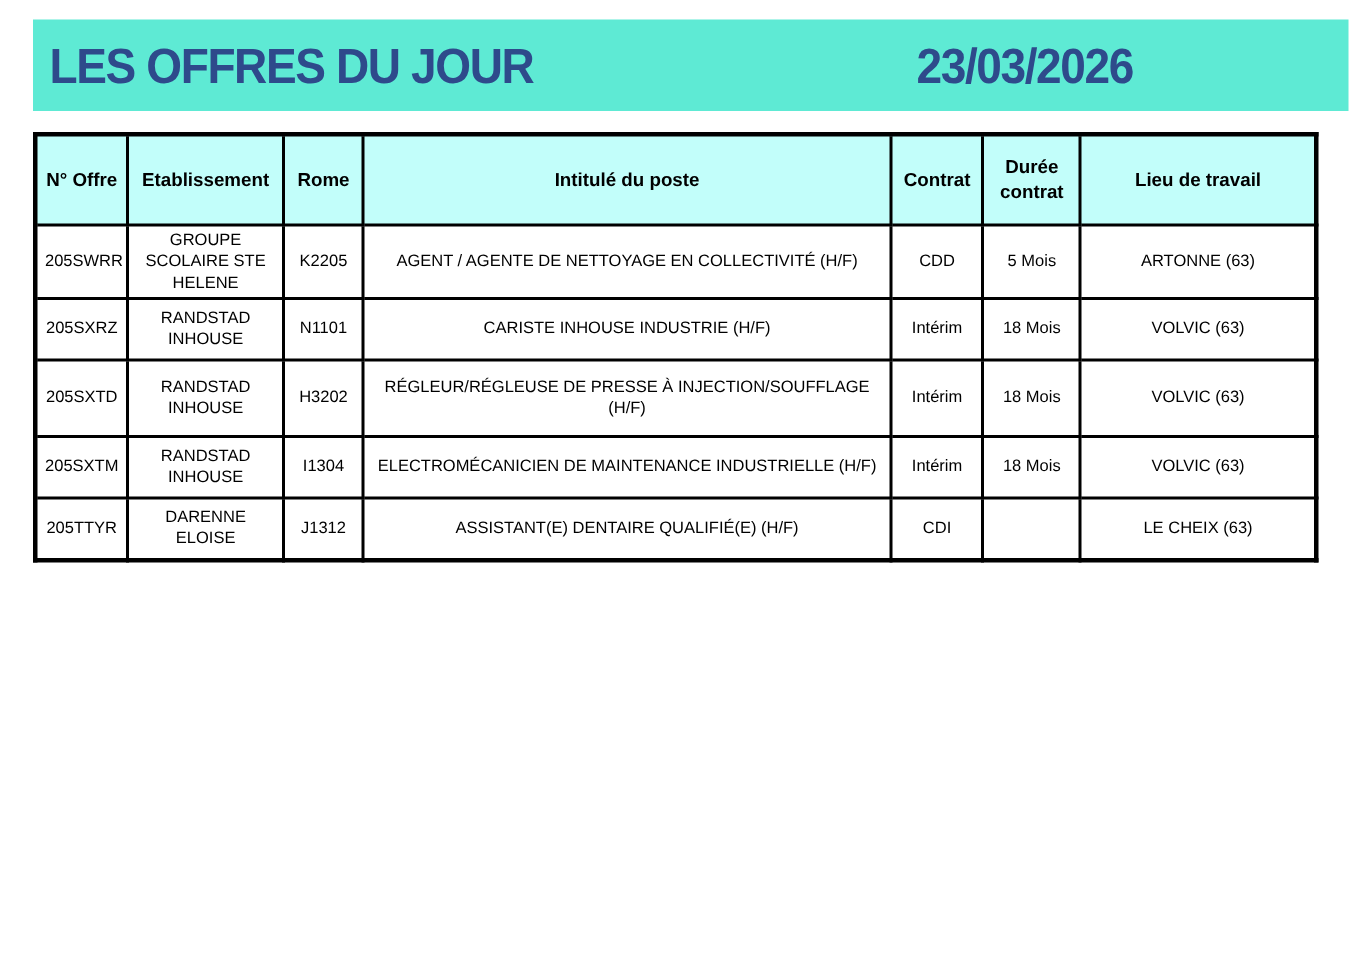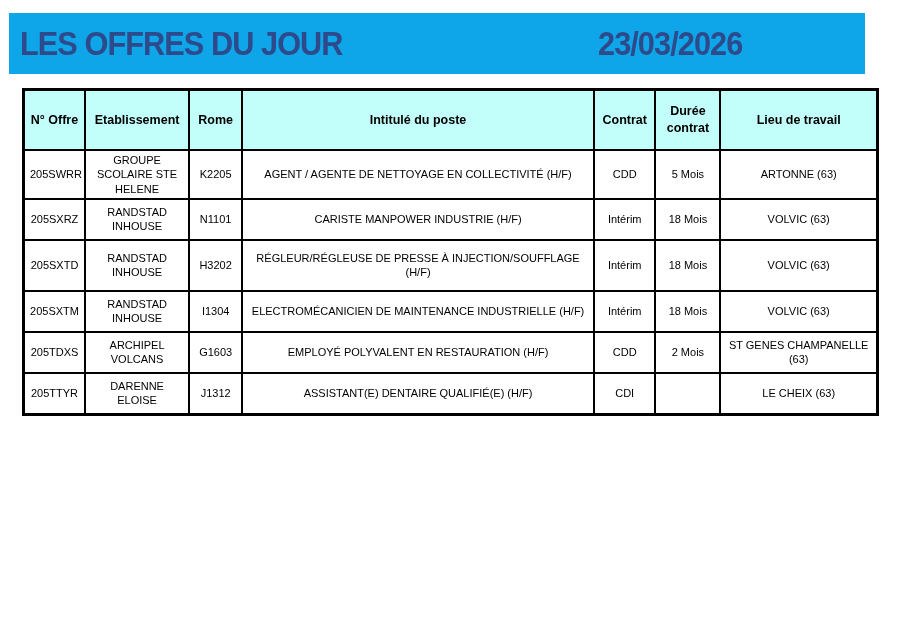--- a/index.html
+++ b/index.html
@@ -11,25 +11,26 @@
   .page {
     position: relative;
     width: 900px;
     height: 636px;
     background: #ffffff;
     overflow: hidden;
   }
   
   .title-band {
     position: absolute;
-    left: 9px;
+    left: 22px;
     top: 13px;
     width: 856px;
     height: 61px;
-    background: #0ea5e9;
+    background: #5eead4;
+    padding-left: 21px;
   }
   .doc-title {
     position: absolute;
     left: 11px;
     top: 12px;
     font-size: 33px;
     font-weight: bold;
     letter-spacing: -1px;
     color: #2E4A8B;
     transform: scaleX(0.93);
@@ -133,21 +134,21 @@
           <td>K2205</td>
           <td>AGENT / AGENTE DE NETTOYAGE EN COLLECTIVITÉ (H/F)</td>
           <td>CDD</td>
           <td>5 Mois</td>
           <td>ARTONNE (63)</td>
         </tr>
         <tr>
           <td>205SXRZ</td>
           <td>RANDSTAD INHOUSE</td>
           <td>N1101</td>
-          <td>CARISTE MANPOWER INDUSTRIE (H/F)</td>
+          <td>CARISTE INHOUSE INDUSTRIE (H/F)</td>
           <td>Intérim</td>
           <td>18 Mois</td>
           <td>VOLVIC (63)</td>
         </tr>
         <tr>
           <td>205SXTD</td>
           <td>RANDSTAD INHOUSE</td>
           <td>H3202</td>
           <td>RÉGLEUR/RÉGLEUSE DE PRESSE À INJECTION/SOUFFLAGE (H/F)</td>
           <td>Intérim</td>
@@ -157,29 +158,20 @@
         <tr>
           <td>205SXTM</td>
           <td>RANDSTAD INHOUSE</td>
           <td>I1304</td>
           <td>ELECTROMÉCANICIEN DE MAINTENANCE INDUSTRIELLE (H/F)</td>
           <td>Intérim</td>
           <td>18 Mois</td>
           <td>VOLVIC (63)</td>
         </tr>
         <tr>
-          <td>205TDXS</td>
-          <td>ARCHIPEL VOLCANS</td>
-          <td>G1603</td>
-          <td>EMPLOYÉ POLYVALENT EN RESTAURATION (H/F)</td>
-          <td>CDD</td>
-          <td>2 Mois</td>
-          <td>ST GENES CHAMPANELLE (63)</td>
-        </tr>
-        <tr>
           <td>205TTYR</td>
           <td>DARENNE ELOISE</td>
           <td>J1312</td>
           <td>ASSISTANT(E) DENTAIRE QUALIFIÉ(E) (H/F)</td>
           <td>CDI</td>
           <td></td>
           <td>LE CHEIX (63)</td>
         </tr>
       </tbody>
   </table>

